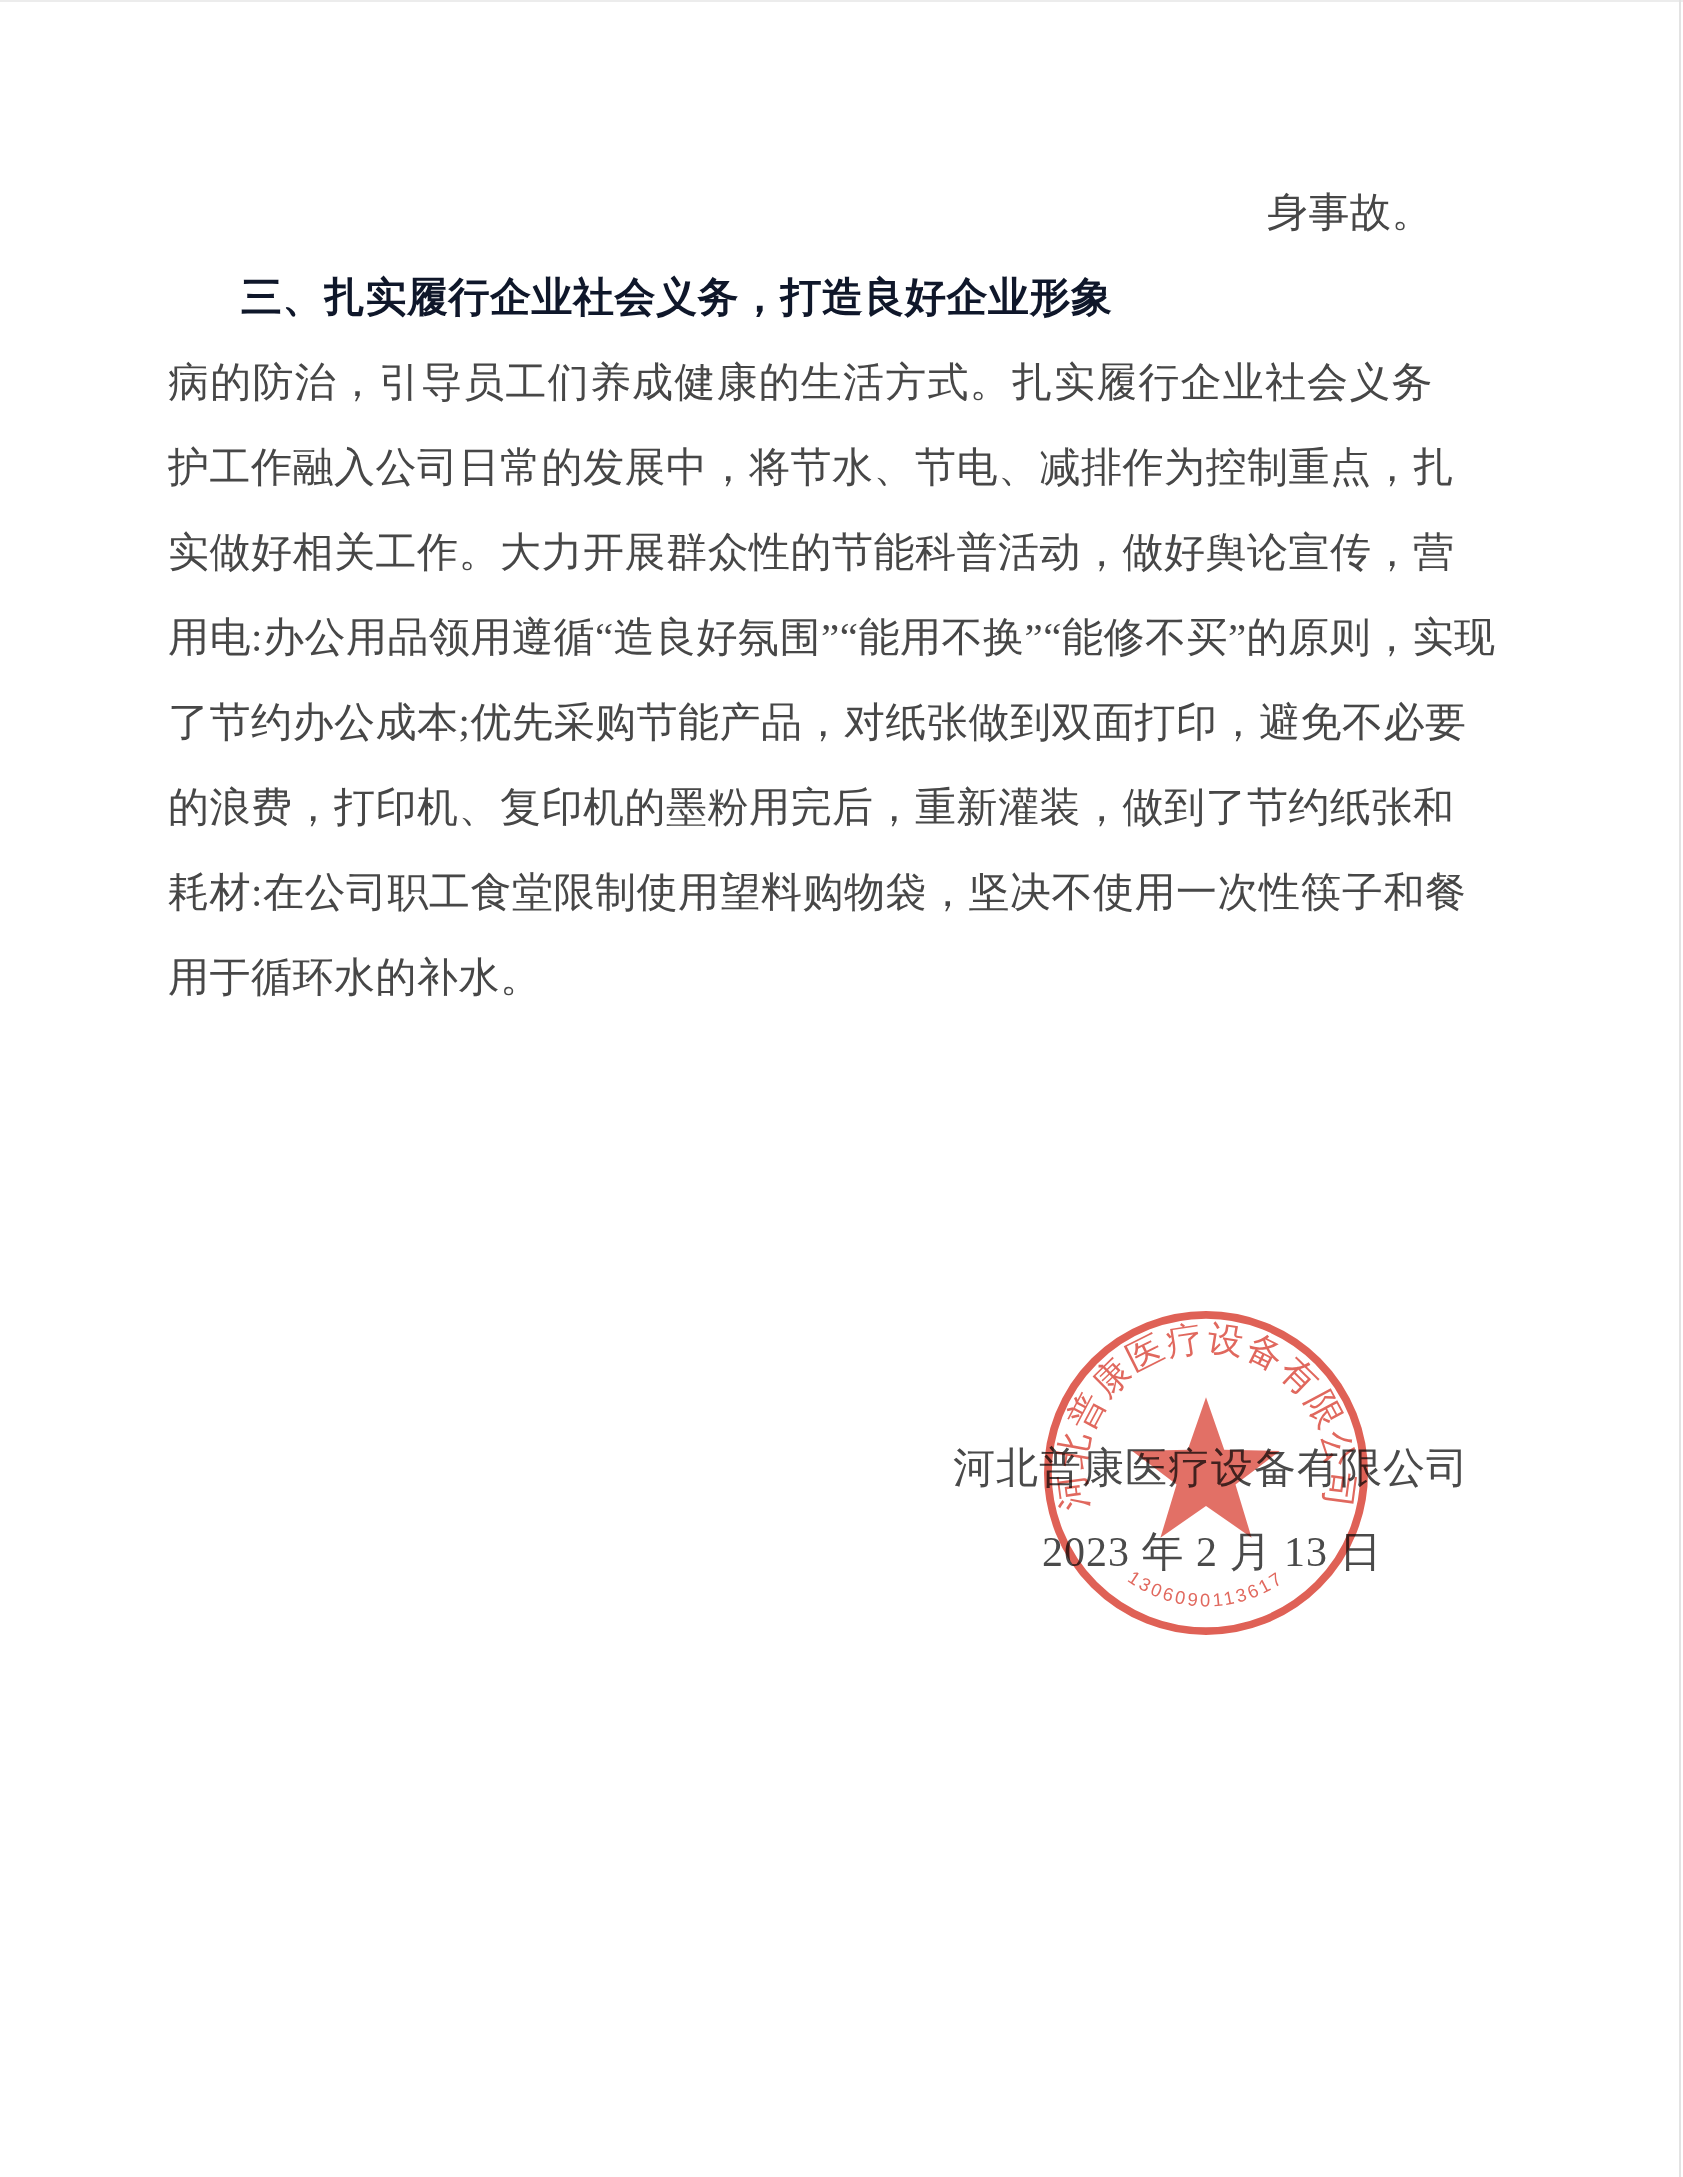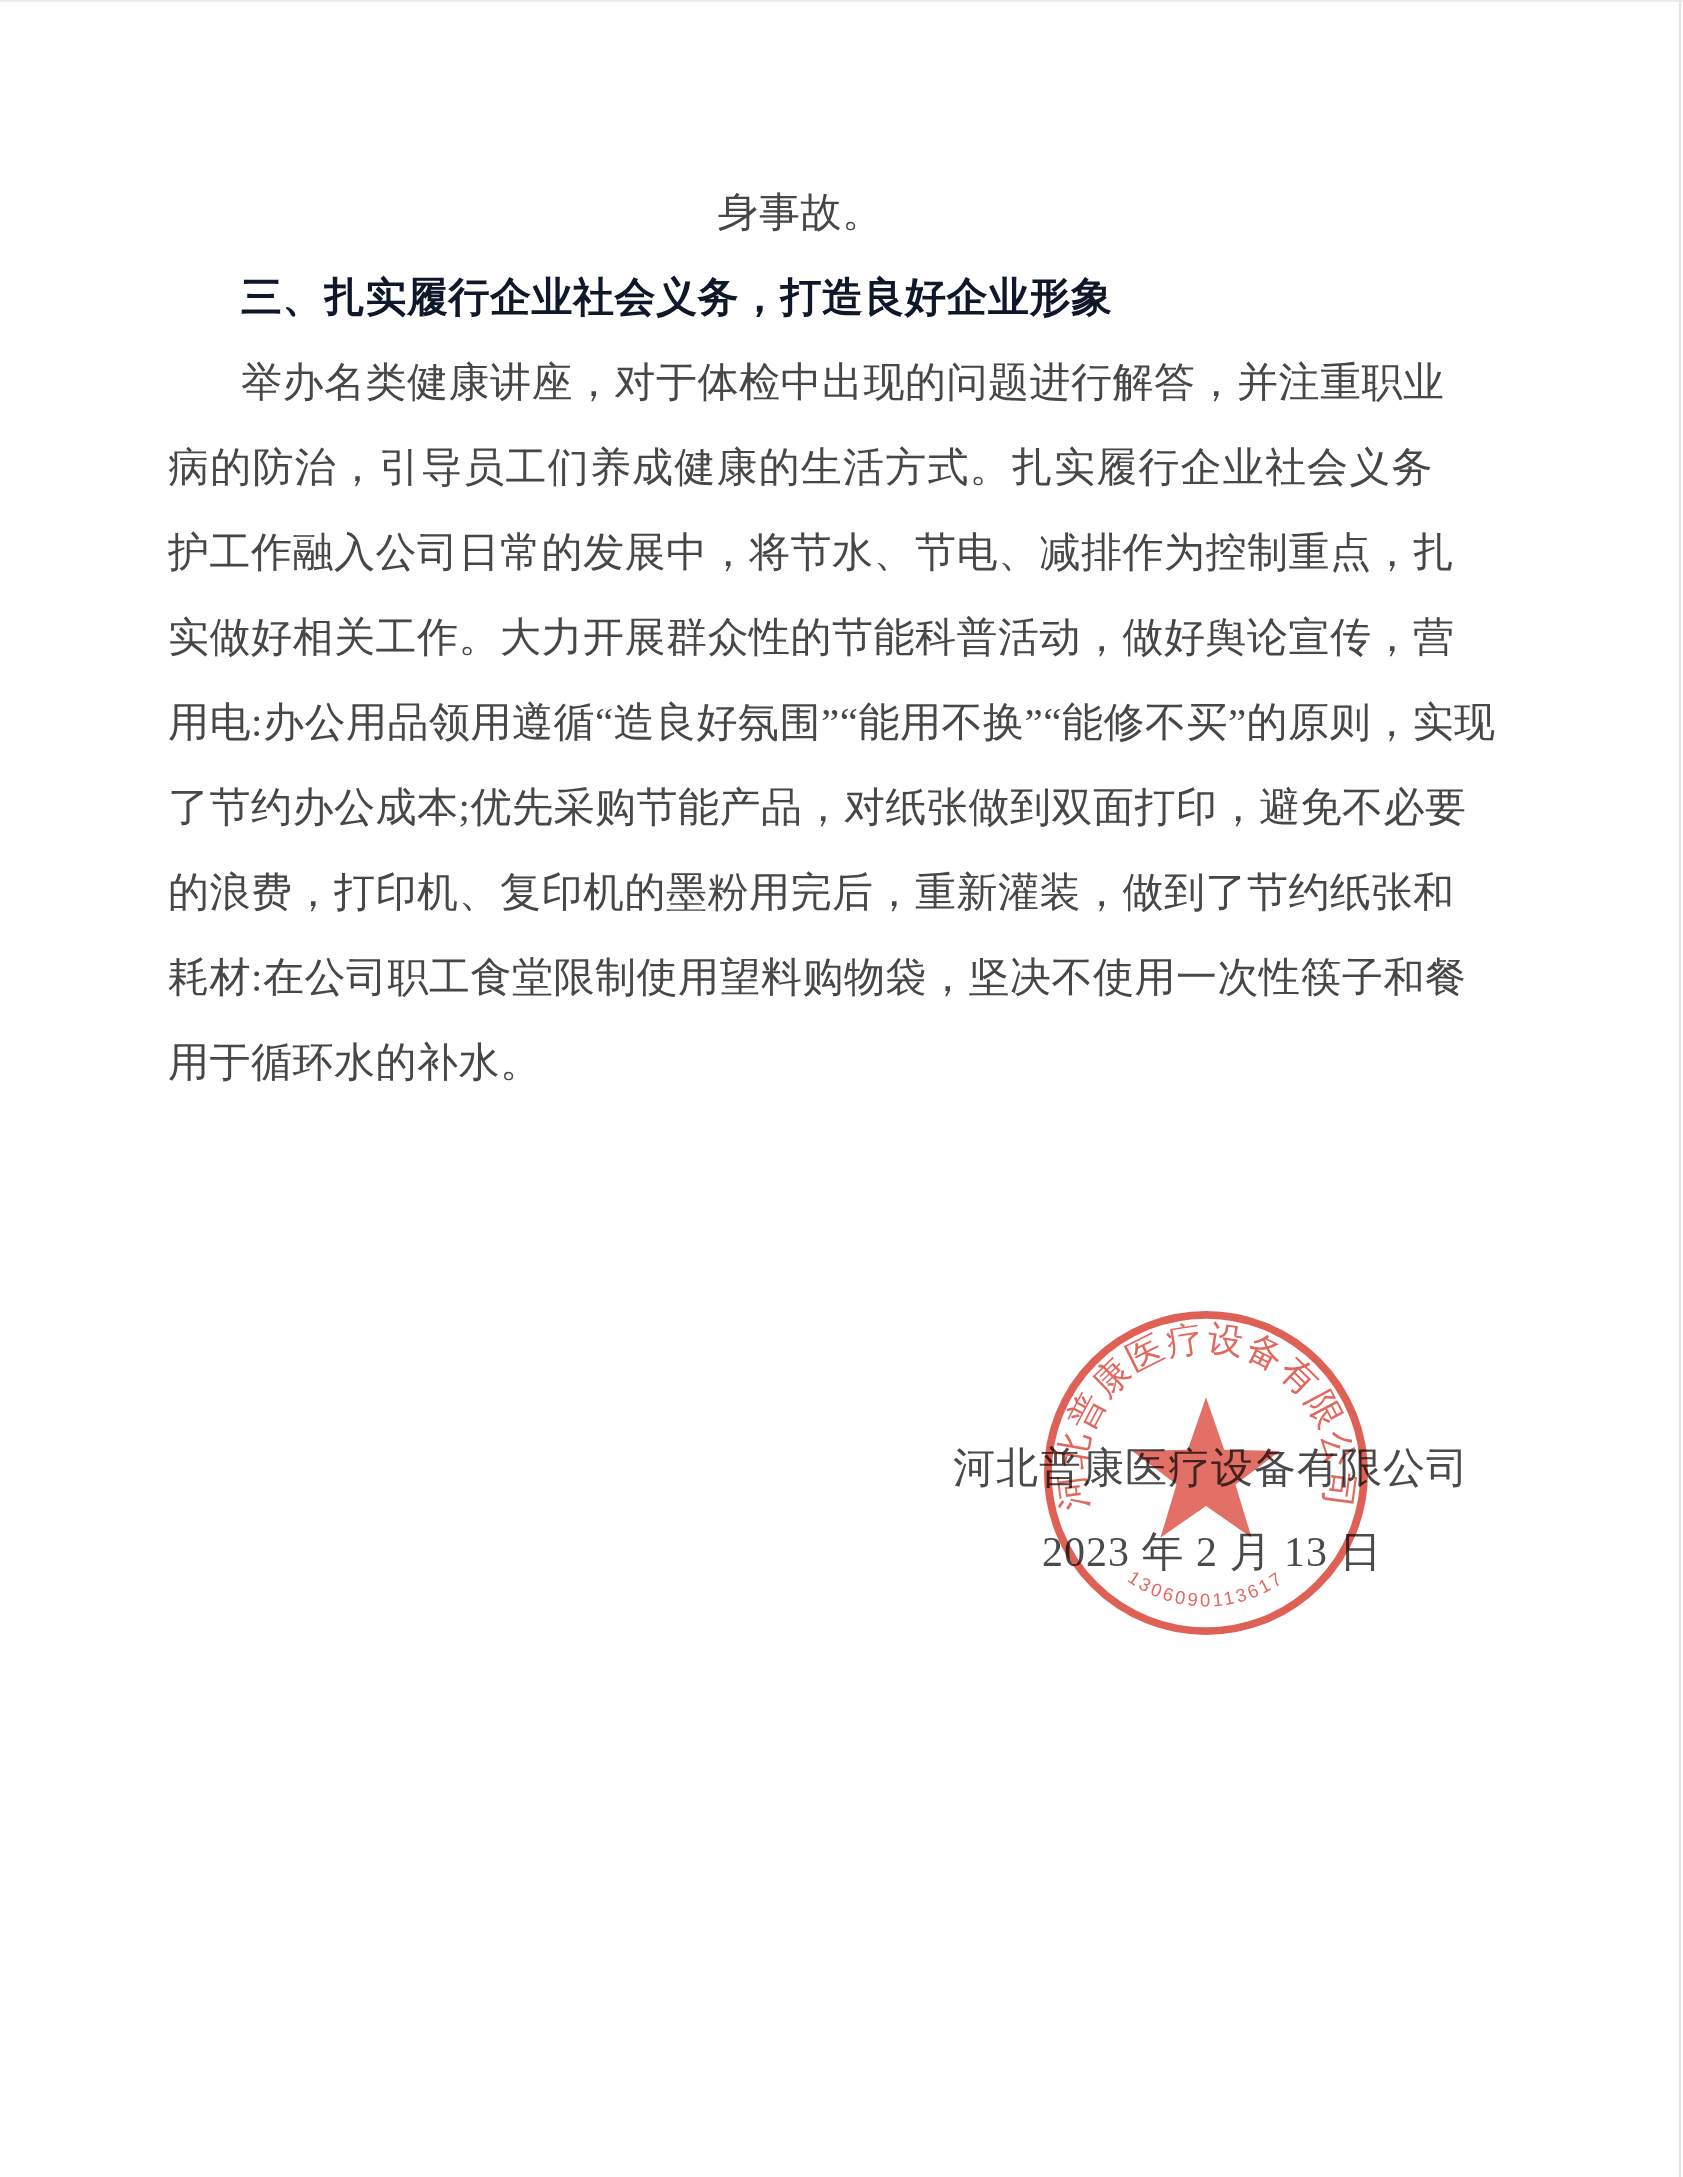--- a/index.html
+++ b/index.html
@@ -13,21 +13,21 @@
   }
   
   .edge-top{position:absolute;left:0;top:0;width:1683px;height:2px;background:#ececec;}
   .edge-right{position:absolute;right:2px;top:0;width:2px;height:2177px;background:#e3e3e3;}
 
   .doc{position:absolute;left:168px;top:170px;width:1265px;}
   .line{
     height:85px;line-height:85px;font-size:41px;
     white-space:nowrap;letter-spacing:0.5px;
   }
-  .lead-line{text-align:center;font-family:Liberation Serif, serif;}
+  .lead-line{text-align:right;font-family:Liberation Serif, serif;}
   .heading-line{font-weight:bold;color:#0f172a;text-indent:73px;}
   .para-line{text-align:justify;text-align-last:justify;}
   .para-line.first{text-indent:73px;}
   .para-line.last{text-align-last:left;}
 
   .sig-company{
     position:absolute;left:953px;top:1441px;
     font-size:42px;letter-spacing:1px;line-height:55px;color:#4a4a4a;
   }
   .sig-date{
@@ -45,21 +45,20 @@
 <body>
 
 <div class="page">
   <div class="edge-top"></div>
   <div class="edge-right"></div>
 
   <div class="doc">
     <div class="line lead-line">身事故。</div>
     <div class="line heading-line">三、扎实履行企业社会义务，打造良好企业形象</div>
     <div>
-        <div class="line para-line first">举办名类健康讲座，对于体检中出现的问题进行解答，并注重职业</div>
         <div class="line para-line">病的防治，引导员工们养成健康的生活方式。扎实履行企业社会义务</div>
         <div class="line para-line">护工作融入公司日常的发展中，将节水、节电、减排作为控制重点，扎</div>
         <div class="line para-line">实做好相关工作。大力开展群众性的节能科普活动，做好舆论宣传，营</div>
         <div class="line para-line">用电:办公用品领用遵循“造良好氛围”“能用不换”“能修不买”的原则，实现</div>
         <div class="line para-line">了节约办公成本;优先采购节能产品，对纸张做到双面打印，避免不必要</div>
         <div class="line para-line">的浪费，打印机、复印机的墨粉用完后，重新灌装，做到了节约纸张和</div>
         <div class="line para-line">耗材:在公司职工食堂限制使用望料购物袋，坚决不使用一次性筷子和餐</div>
         <div class="line para-line last">用于循环水的补水。</div>
       </div>
   </div>

